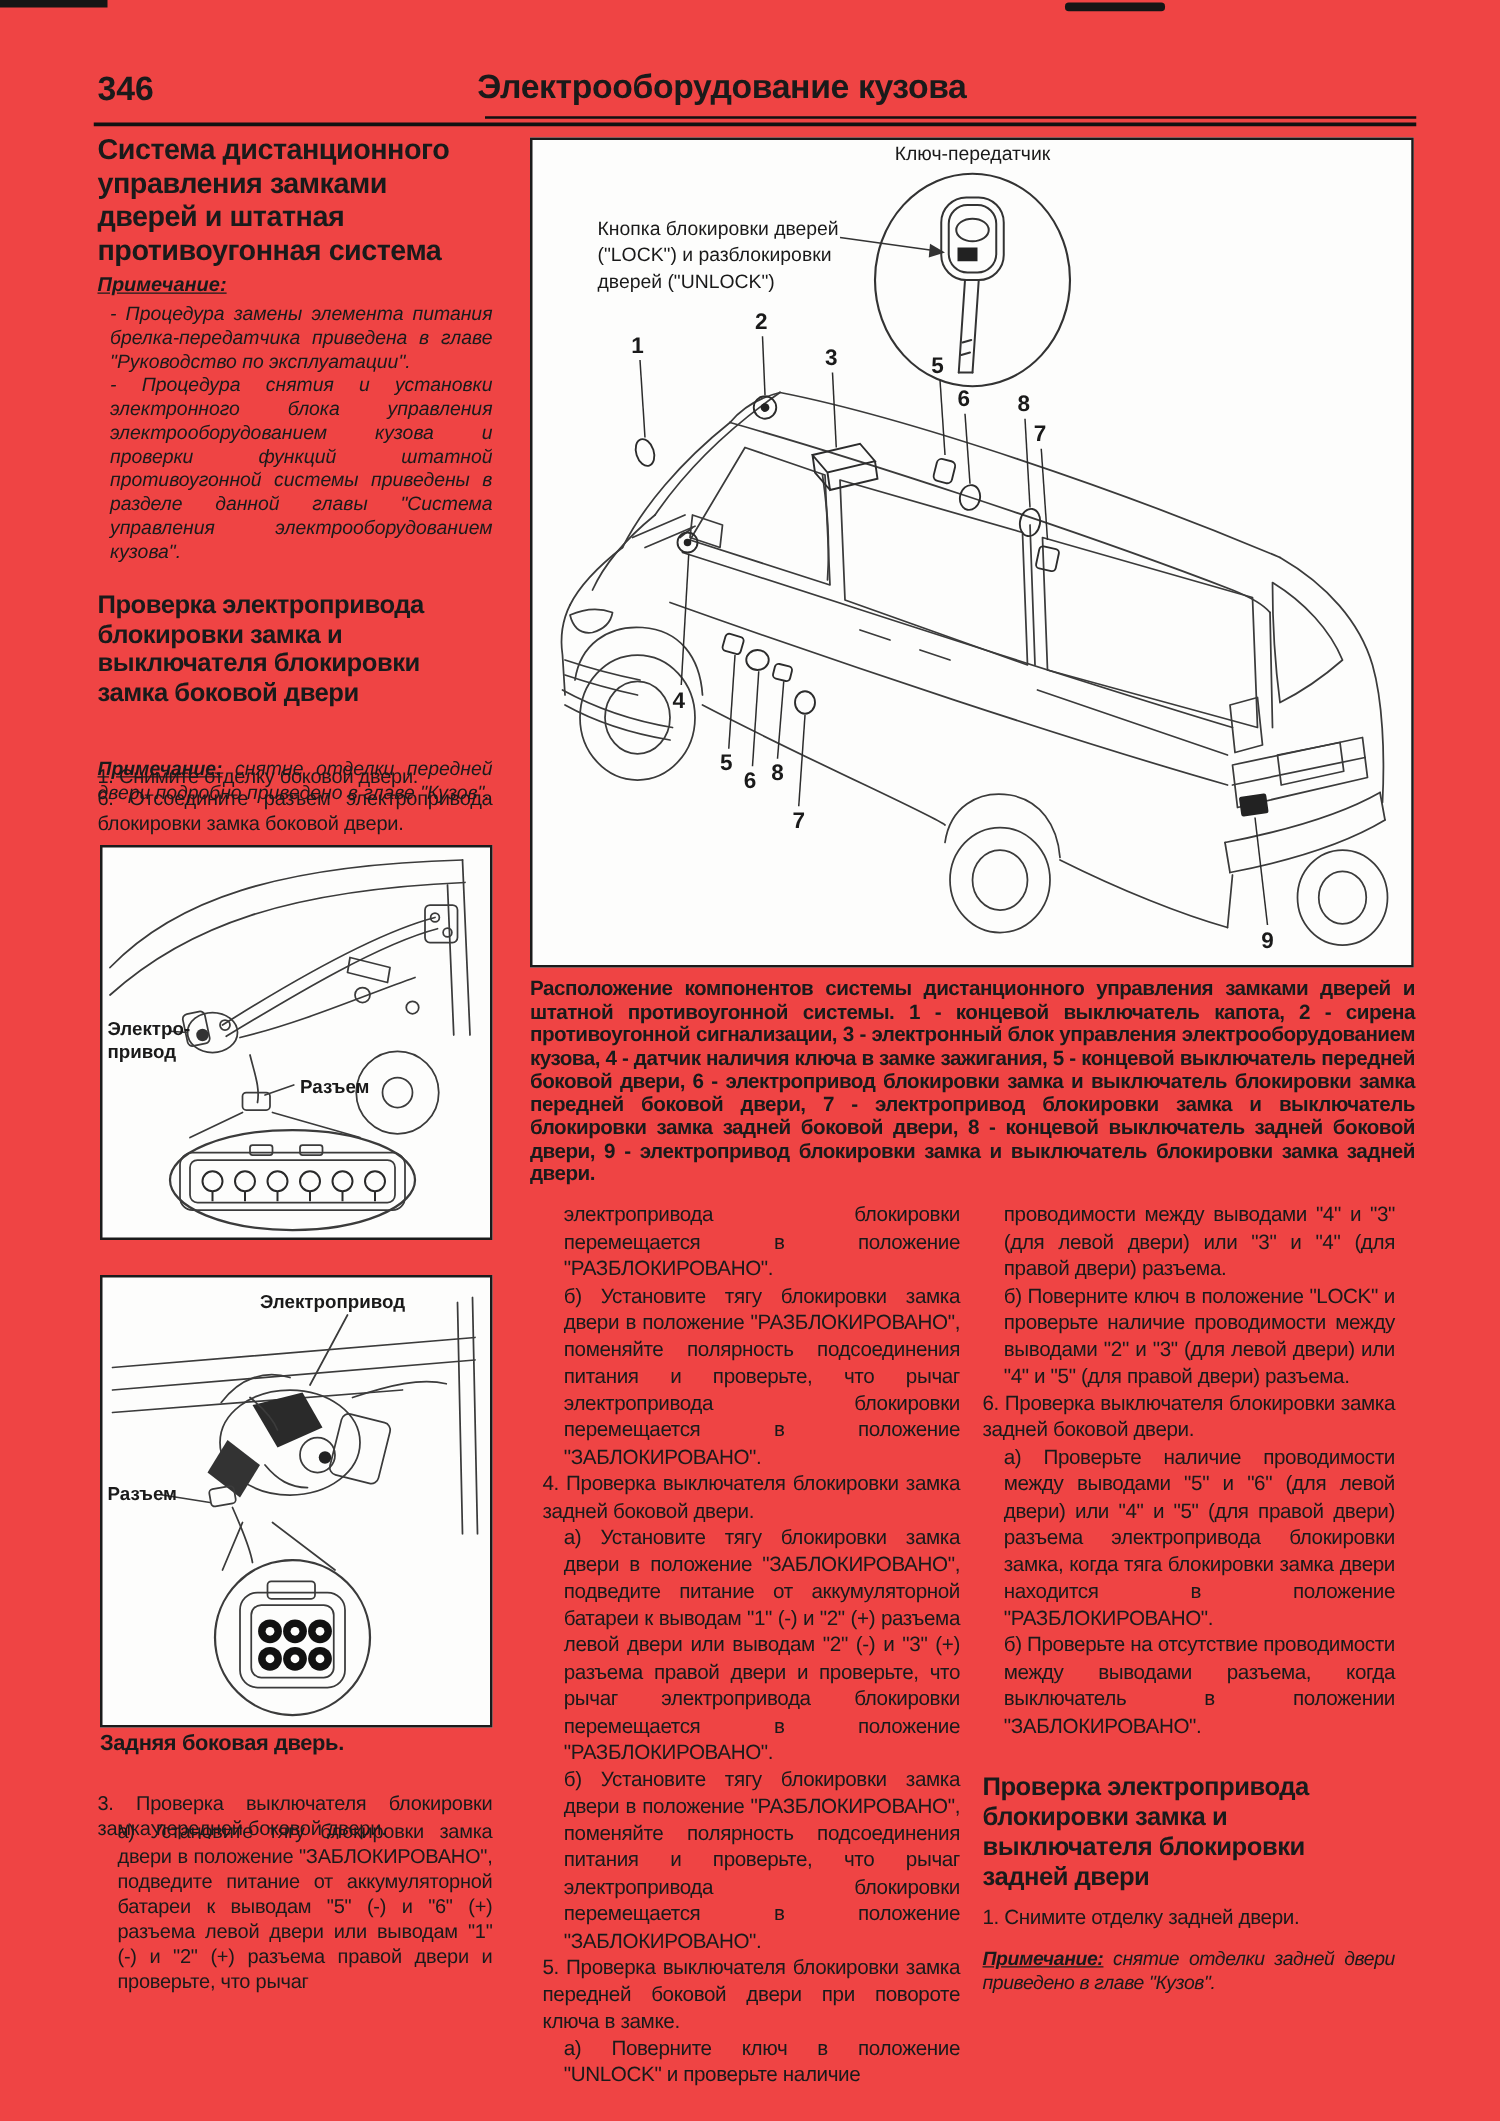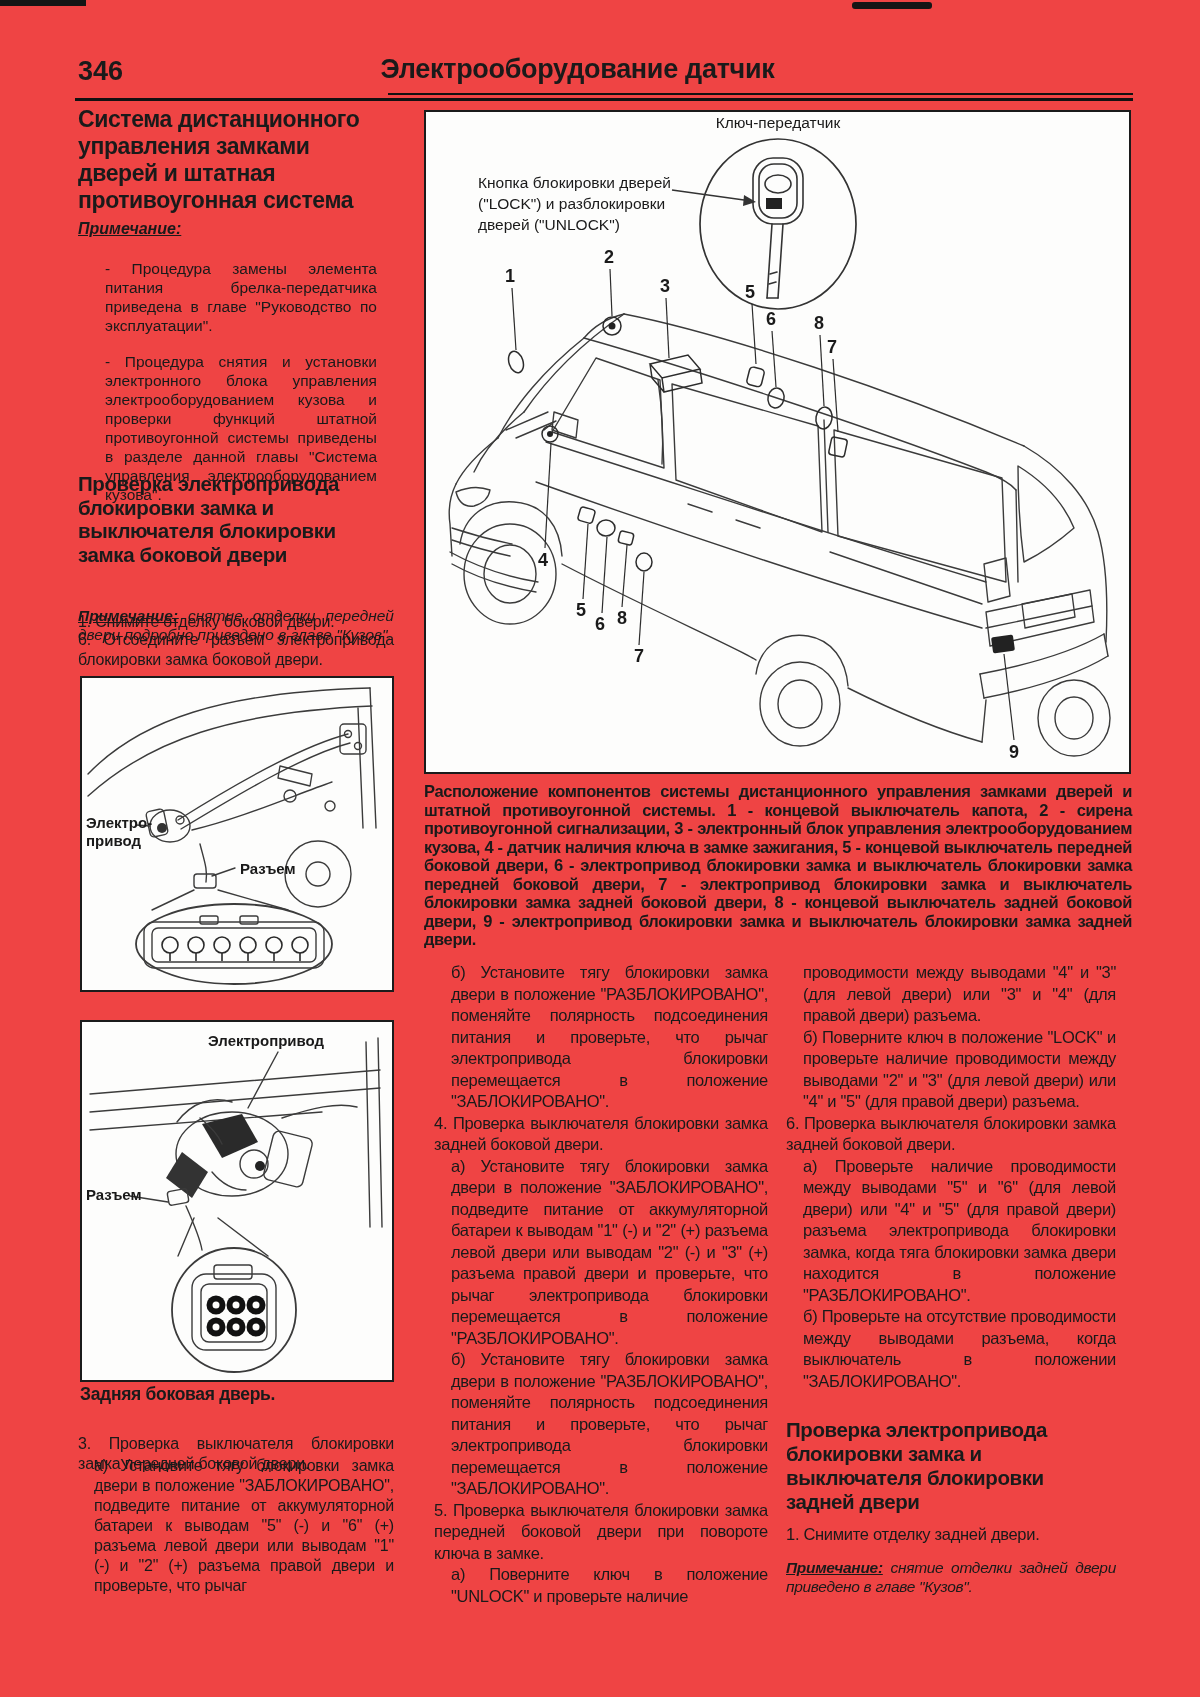--- a/index.html
+++ b/index.html
@@ -11,21 +11,21 @@
   .header-title{position:absolute;left:75px;top:54px;width:1005px;text-align:center;
                 font-size:27px;font-weight:bold;letter-spacing:-0.3px;}
   .rule-full{position:absolute;left:75px;top:98px;width:1058px;height:3px;background:#111;}
   .rule-title{position:absolute;left:388px;top:93px;width:745px;height:2px;background:#111;}
   
   .h1{position:absolute;left:78px;top:106px;width:300px;font-size:23px;font-weight:bold;
       line-height:27px;letter-spacing:-0.4px;}
   .note-label{font-style:italic;font-weight:bold;text-decoration:underline;}
   .lnote-label{position:absolute;left:78px;top:220px;font-size:16px;}
   .notes{position:absolute;left:78px;top:242px;width:316px;}
-  .note{font-size:15.5px;line-height:19px;text-align:justify;margin:17px;
+  .note{font-size:15.5px;line-height:19px;font-style:italic;text-align:justify;margin:0;
         padding-left:10px;}
   .h2{position:absolute;left:78px;top:472px;width:280px;font-size:20.5px;font-weight:bold;
       line-height:23.5px;letter-spacing:-0.4px;}
   .body-p{font-size:16px;line-height:20px;text-align:justify;margin:0;letter-spacing:-0.2px;}
   .step1{position:absolute;left:78px;top:568px;width:316px;margin-top:44px;}
   .note2{position:absolute;left:78px;top:590px;width:316px;font-size:15.5px;line-height:19px;
          font-style:italic;text-align:justify;}
   .step2{position:absolute;left:78px;top:630px;width:316px;}
   .fig{position:absolute;left:80px;width:310px;border:2px solid #1b1b1b;background:#fdfdfc;}
   .fig1{top:676px;height:312px;}
@@ -59,21 +59,21 @@
 </style>
 </head>
 <body>
 
 <div class="page">
 
   <div class="artifact" style="left:0;top:0;width:86px;height:6px;"></div>
   <div class="artifact" style="left:852px;top:2px;width:80px;height:7px;border-radius:3px;"></div>
 
   <div class="page-num">346</div>
-  <div class="header-title">Электрооборудование датчик</div>
+  <div class="header-title">Электрооборудование кузова</div>
   <div class="rule-full"></div>
   <div class="rule-title"></div>
 
   <div class="h1">Система дистанционного управления замками дверей и штатная противоугонная система</div>
   <div class="lnote-label"><span class="note-label">Примечание:</span></div>
   <div class="notes">
     <p class="note">- Процедура замены элемента питания брелка-передатчика приведена в главе "Руководство по эксплуатации".</p>
     <p class="note">- Процедура снятия и установки электронного блока управления электрооборудованием кузова и проверки функций штатной противоугонной системы приведены в разделе данной главы "Система управления электрооборудованием кузова".</p>
   </div>
   <div class="h2">Проверка электропривода блокировки замка и выключателя блокировки замка боковой двери</div>
@@ -305,20 +305,21 @@
         <text x="196" y="512" text-anchor="middle">8</text>
         <text x="213" y="550" text-anchor="middle">7</text>
         <text x="588" y="646" text-anchor="middle">9</text>
       </g>
     </svg>
   </div>
 
   <div class="main-caption">Расположение компонентов системы дистанционного управления замками дверей и штатной противоугонной системы. 1 - концевой выключатель капота, 2 - сирена противоугонной сигнализации, 3 - электронный блок управления электрооборудованием кузова, 4 - датчик наличия ключа в замке зажигания, 5 - концевой выключатель передней боковой двери, 6 - электропривод блокировки замка и выключатель блокировки замка передней боковой двери, 7 - электропривод блокировки замка и выключатель блокировки замка задней боковой двери, 8 - концевой выключатель задней боковой двери, 9 - электропривод блокировки замка и выключатель блокировки замка задней двери.</div>
 
   <div class="col col2">
+    <p class="p-sub">электропривода блокировки перемещается в положение "РАЗБЛОКИРОВАНО".</p>
     <p class="p-sub">б) Установите тягу блокировки замка двери в положение "РАЗБЛОКИРОВАНО", поменяйте полярность подсоединения питания и проверьте, что рычаг электропривода блокировки перемещается в положение "ЗАБЛОКИРОВАНО".</p>
     <p>4. Проверка выключателя блокировки замка задней боковой двери.</p>
     <p class="p-sub">а) Установите тягу блокировки замка двери в положение "ЗАБЛОКИРОВАНО", подведите питание от аккумуляторной батареи к выводам "1" (-) и "2" (+) разъема левой двери или выводам "2" (-) и "3" (+) разъема правой двери и проверьте, что рычаг электропривода блокировки перемещается в положение "РАЗБЛОКИРОВАНО".</p>
     <p class="p-sub">б) Установите тягу блокировки замка двери в положение "РАЗБЛОКИРОВАНО", поменяйте полярность подсоединения питания и проверьте, что рычаг электропривода блокировки перемещается в положение "ЗАБЛОКИРОВАНО".</p>
     <p>5. Проверка выключателя блокировки замка передней боковой двери при повороте ключа в замке.</p>
     <p class="p-sub">а) Поверните ключ в положение "UNLOCK" и проверьте наличие</p>
   </div>
 
   <div class="col col3">
     <p class="p-sub">проводимости между выводами "4" и "3" (для левой двери) или "3" и "4" (для правой двери) разъема.</p>

